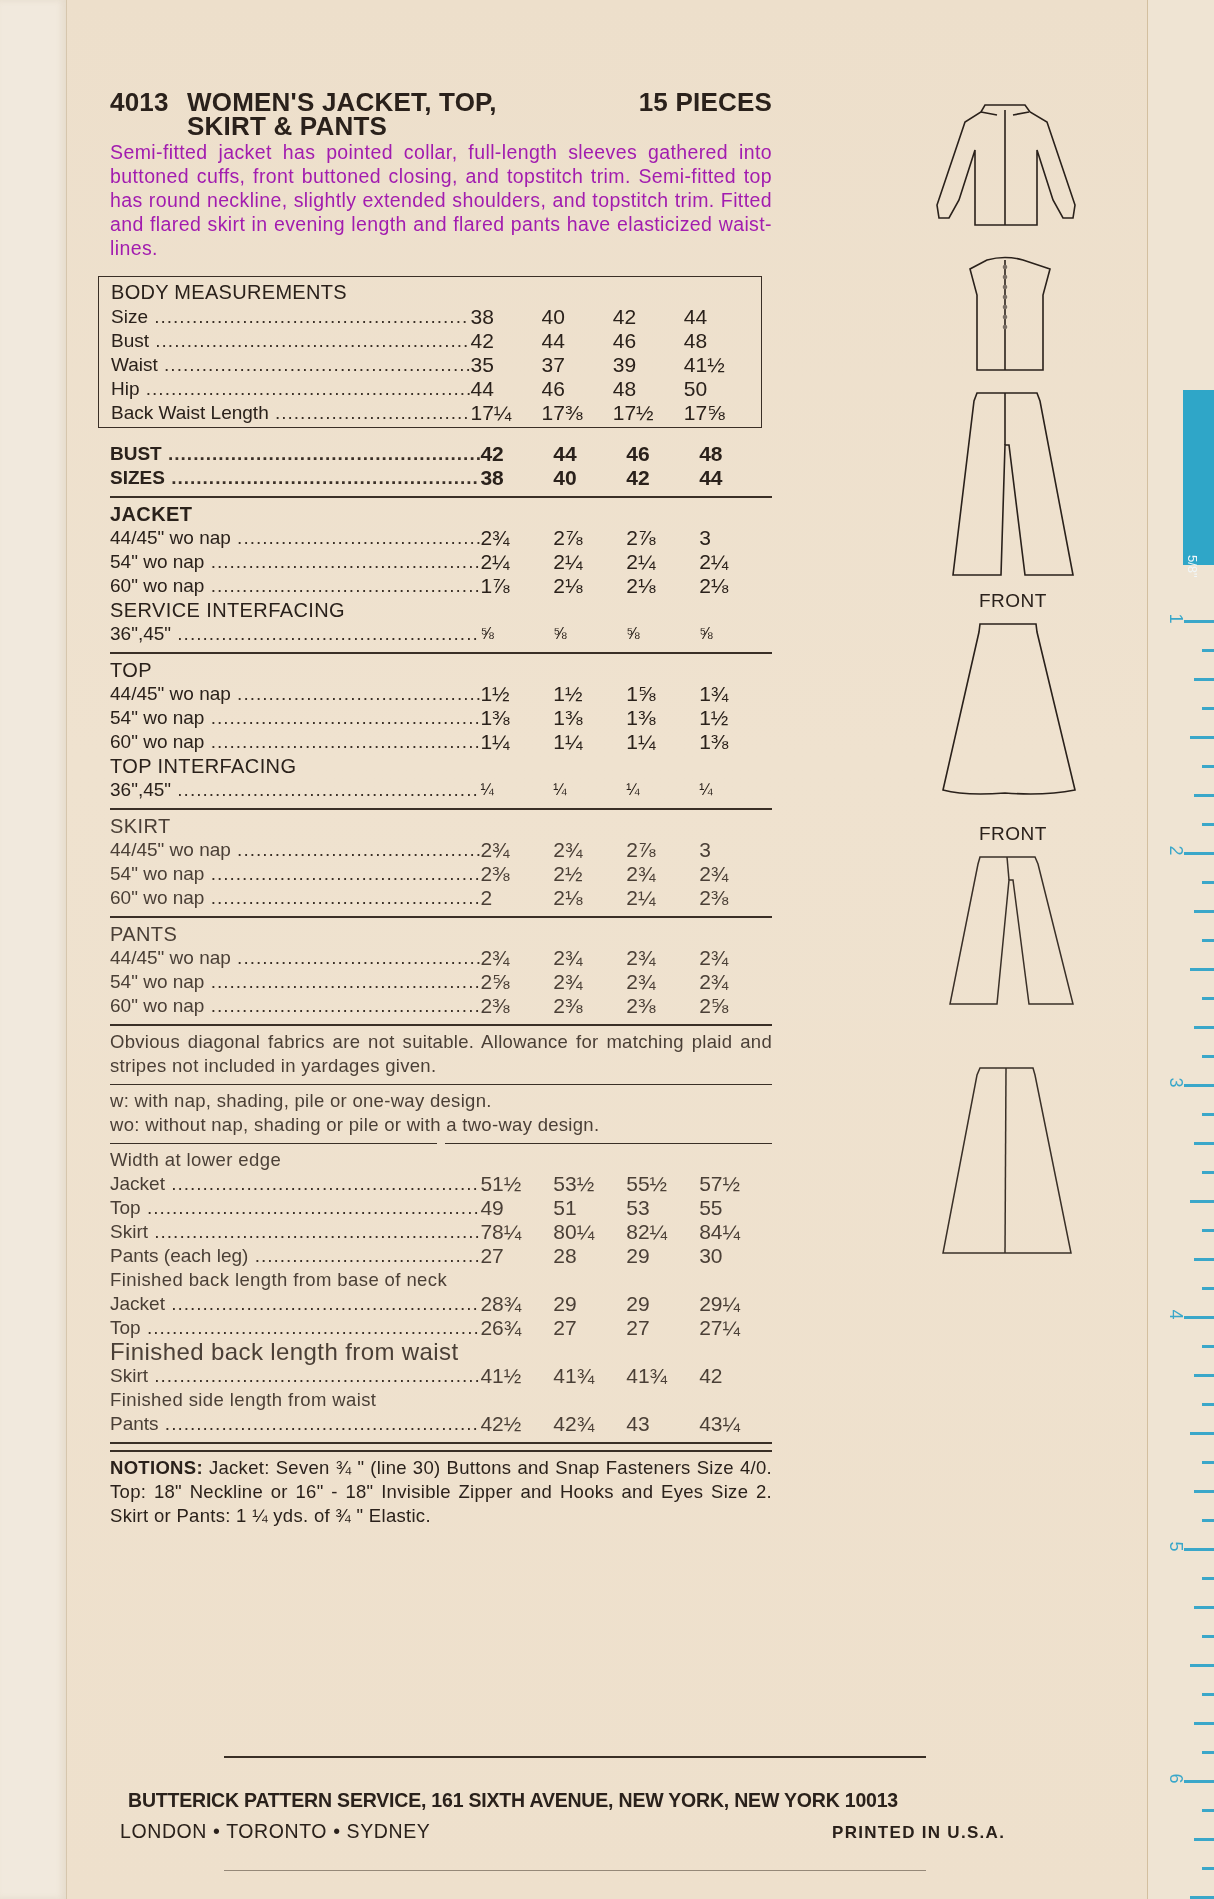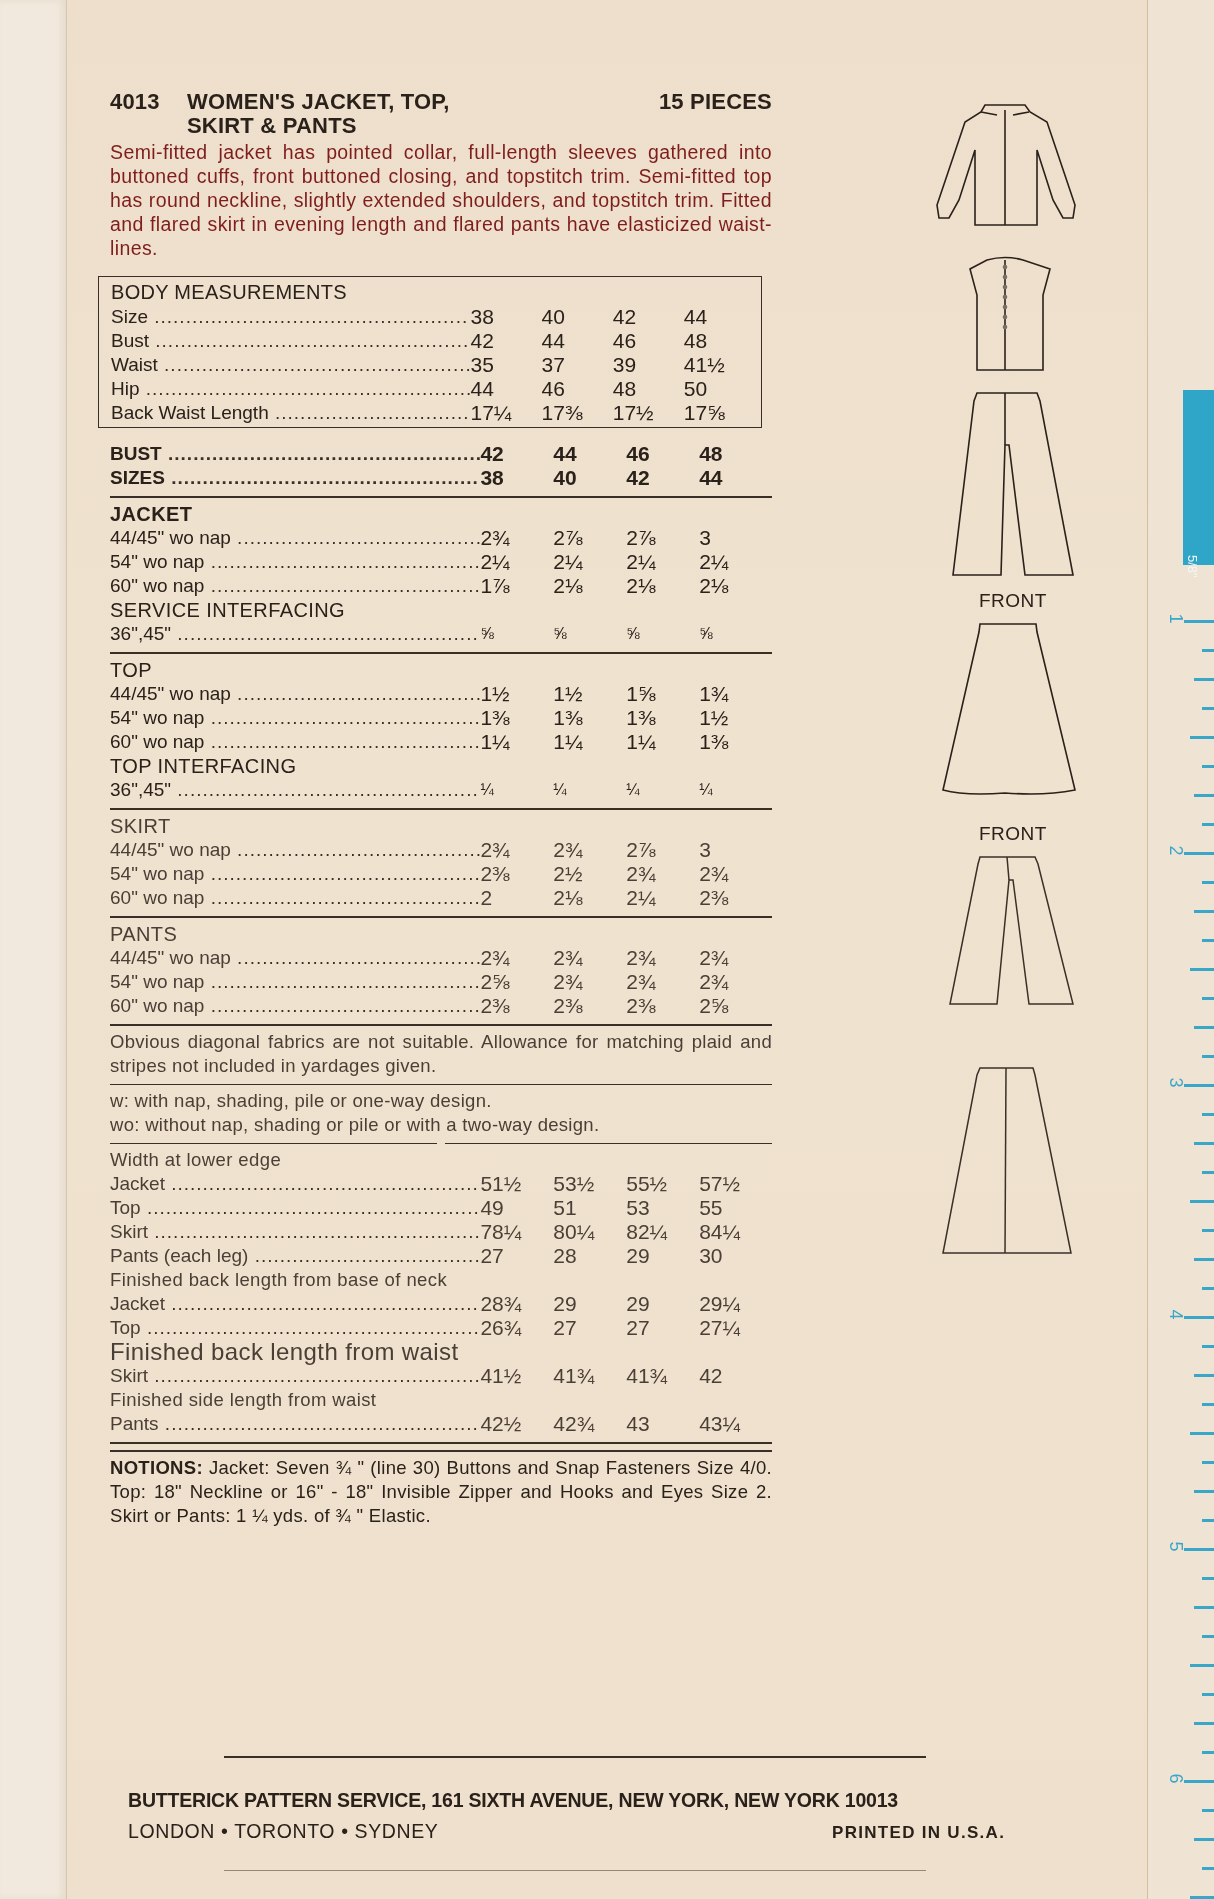--- a/index.html
+++ b/index.html
@@ -16,45 +16,45 @@
   }
   .paper {
     position: absolute; left: 67px; top: 0; width: 1080px; height: 1899px;
     background: linear-gradient(180deg, #eddfcb 0%, #efe2cf 40%, #eee0cc 100%);
   }
   .right-flap {
     position: absolute; left: 1147px; top: 0; width: 67px; height: 1899px;
     background: #efe4d3; border-left: 1px solid #d3bf9f;
   }
   .content { position: absolute; left: 110px; top: 90px; width: 662px; }
-  .hdr { display: flex; font-weight: bold; font-size: 22px; line-height: 24px; letter-spacing: 0.2px; }
+  .hdr { display: flex; font-weight: bold; font-size: 26px; line-height: 24px; letter-spacing: 0.2px; }
   .hdr .num { width: 77px; }
   .hdr .title { flex: 1; }
   .hdr .pieces { text-align: left; margin-left: 36px; }
-  .desc { font-size: 19.5px; line-height: 24px; margin-top: 2px; text-align: justify; text-align-last: left; letter-spacing: 0.4px; color: #7f1d1d; }
+  .desc { font-size: 19.5px; line-height: 24px; margin-top: 2px; text-align: justify; text-align-last: left; letter-spacing: 0.4px; color: #a21caf; }
   .box { border: 1.5px solid #3a2f26; margin-top: 16px; margin-left: -12px; padding: 4px 6px 2px 12px; width: 664px; box-sizing: border-box; }
   .box-title { font-size: 20px; letter-spacing: 0.3px; margin-bottom: 1px; }
   .row { display: flex; align-items: flex-end; font-size: 19px; line-height: 24px; }
   .row .lbl { width: 376px; white-space: nowrap; overflow: hidden; }
   .row .lbl::after { content: " ......................................................................................"; letter-spacing: 1px; color: #3a2f26; }
   .row .v { width: 74px; font-size: 21px; }
   .box .row .lbl { width: 374px; }
   .bold { font-weight: bold; }
   .sec-title { font-size: 20px; line-height: 24px; letter-spacing: 0.4px; }
   .rule { border-top: 2px solid #3a2f26; margin: 6px 0 4px 0; }
   .rule.thin { border-top-width: 1.5px; }
   .split-rule { display: flex; gap: 8px; margin: 6px 0 4px 0; }
   .split-rule div { flex: 1; border-top: 1.5px solid #3a2f26; }
   .para { font-size: 18.5px; line-height: 24px; letter-spacing: 0.3px; text-align: justify; text-align-last: left; }
   .light { color: #4a3f36; }
   .small-v .v { font-size: 16px; }
   .footer-line { position: absolute; left: 224px; top: 1756px; width: 702px; border-top: 2px solid #3a2f26; }
   .footer-line2 { position: absolute; left: 224px; top: 1870px; width: 702px; border-top: 1.5px solid #5a4d40; opacity: 0.6; }
   .footer-1 { position: absolute; left: 128px; top: 1789px; font-weight: bold; font-size: 19.5px; letter-spacing: -0.2px; }
-  .footer-2 { position: absolute; left: 128px; top: 1820px; font-size: 19.5px; letter-spacing: 0.6px; }
+  .footer-2 { position: absolute; left: 120px; top: 1820px; font-size: 19.5px; letter-spacing: 0.6px; }
   .footer-3 { position: absolute; left: 832px; top: 1823px; font-size: 17px; font-weight: bold; letter-spacing: 1.3px; }
   .illus { position: absolute; left: 925px; }
   .caption { position: absolute; font-size: 19px; letter-spacing: 0.5px; }
   .ruler { position: absolute; left: 1150px; top: 0; width: 64px; height: 1899px; }
   .blue-tab { position: absolute; left: 1183px; top: 390px; width: 31px; height: 175px; background: #2fa6c8; }
   .blue-tab span { position: absolute; left: 2px; bottom: 10px; color: #f1f7f9; font-size: 13px; transform: rotate(90deg); transform-origin: left bottom; white-space: nowrap; }
   .tick { position: absolute; right: 0; height: 3px; background: #3aa7c9; }
   .rnum { position: absolute; color: #3aa7c9; font-size: 18px; transform: rotate(90deg); }
 </style>
 </head>

